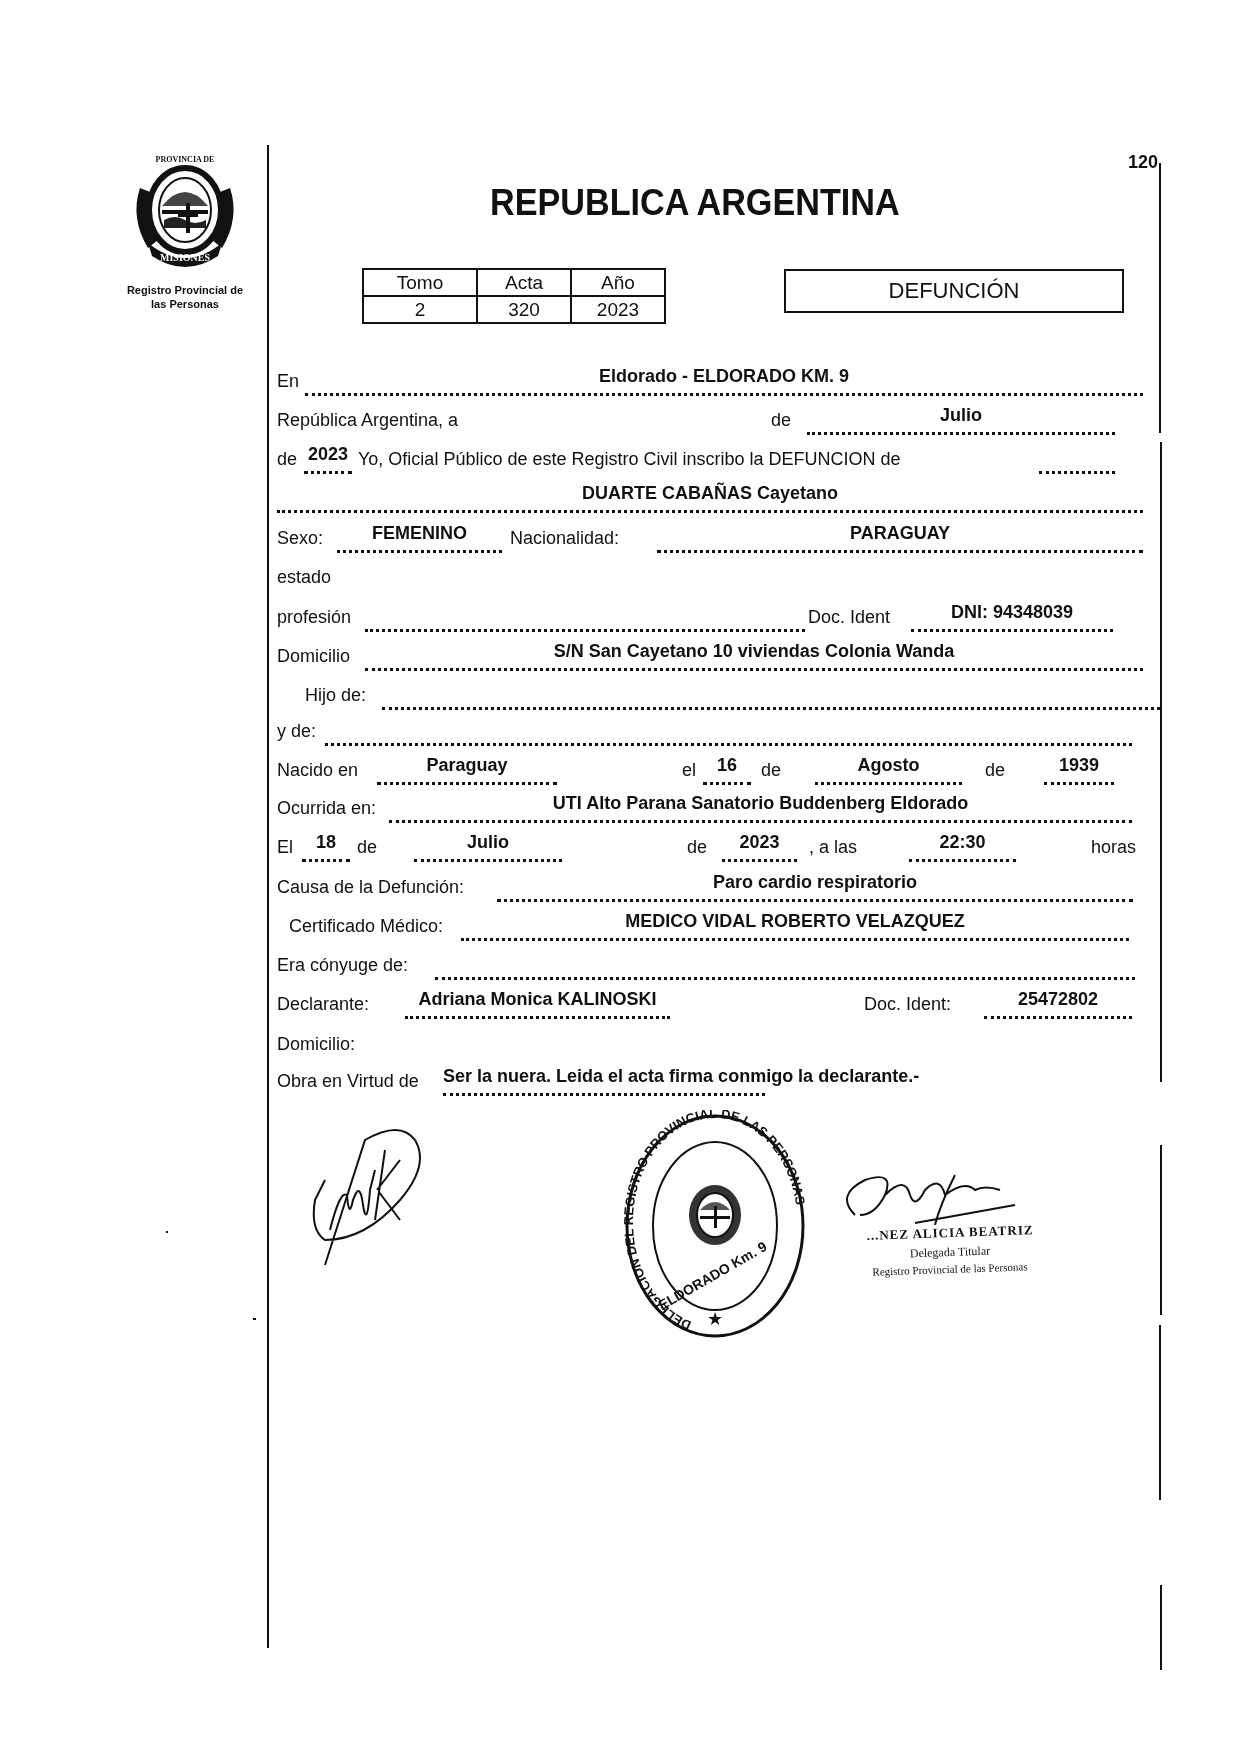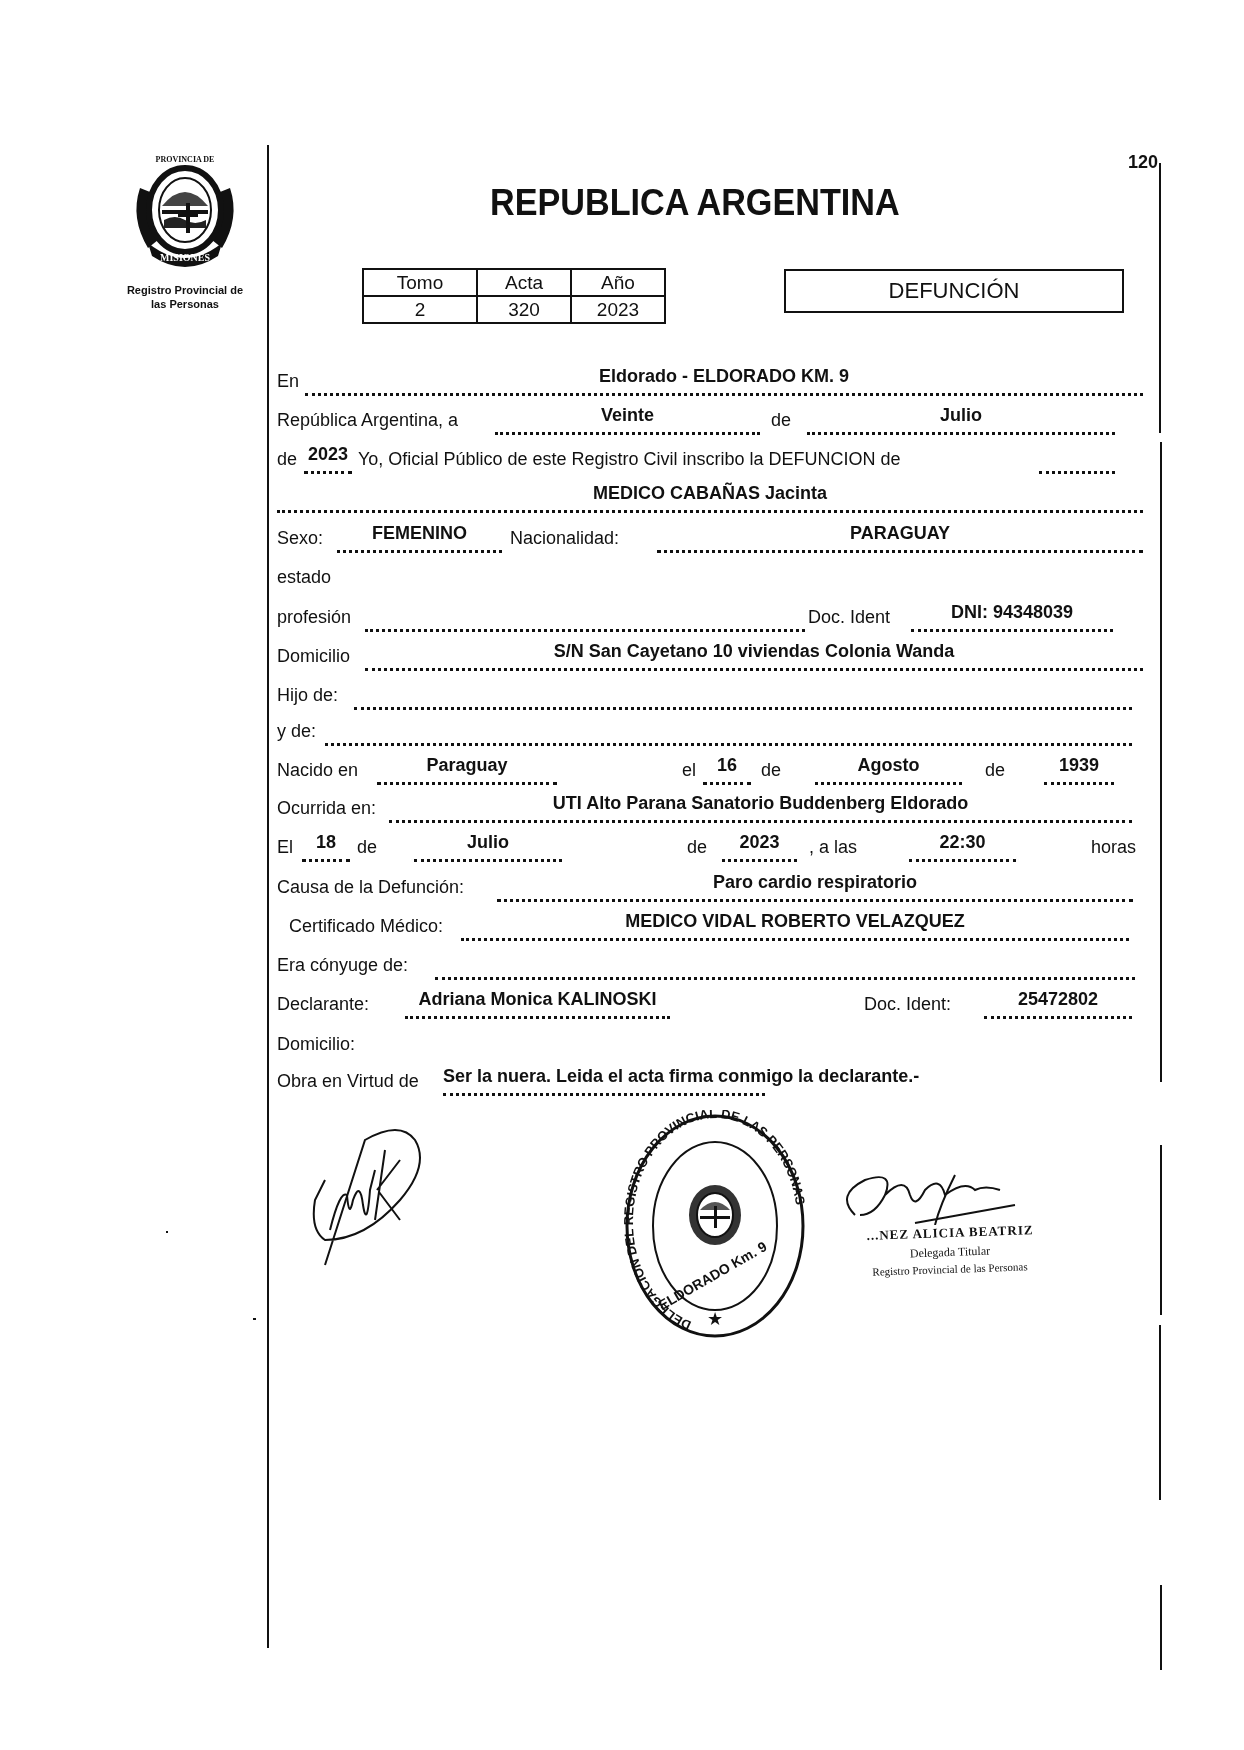--- a/index.html
+++ b/index.html
@@ -74,34 +74,33 @@
 
 <div class="abs type-box">DEFUNCIÓN</div>
 
 <div class="row" style="top:360px;">
   <span class="lbl" style="left:0;">En</span>
   <span class="fld" style="left:28px; width:838px;margin-top:28px;">Eldorado - ELDORADO KM. 9</span>
 </div>
 
 <div class="row" style="top:399px;">
   <span class="lbl" style="left:0;">República Argentina, a</span>
-  <span class="fld" style="left:218px; width:265px;">Veinte</span>
   <span class="lbl" style="left:494px;">de</span>
   <span class="fld" style="left:530px; width:308px;">Julio</span>
 </div>
 
 <div class="row" style="top:438px;">
   <span class="lbl" style="left:0;">de</span>
   <span class="fld" style="left:27px; width:48px;">2023</span>
   <span class="lbl" style="left:81px;">Yo, Oficial Público de este Registro Civil inscribo la DEFUNCION de</span>
   <span class="fld" style="left:762px; width:76px;"></span>
 </div>
 
 <div class="row" style="top:477px;">
-  <span class="fld" style="left:0; width:866px;">MEDICO CABAÑAS Jacinta</span>
+  <span class="fld" style="left:0; width:866px;">DUARTE CABAÑAS Cayetano</span>
 </div>
 
 <div class="row" style="top:517px;">
   <span class="lbl" style="left:0;">Sexo:</span>
   <span class="fld" style="left:60px; width:165px;">FEMENINO</span>
   <span class="lbl" style="left:233px;">Nacionalidad:</span>
   <span class="fld" style="left:380px; width:486px;">PARAGUAY</span>
 </div>
 
 <div class="row" style="top:556px;">
@@ -113,21 +112,21 @@
   <span class="fld" style="left:88px; width:440px;"></span>
   <span class="lbl" style="left:531px;">Doc. Ident</span>
   <span class="fld" style="left:634px; width:202px;">DNI: 94348039</span>
 </div>
 
 <div class="row" style="top:635px;">
   <span class="lbl" style="left:0;">Domicilio</span>
   <span class="fld" style="left:88px; width:778px;">S/N San Cayetano 10 viviendas Colonia Wanda</span>
 </div>
 
-<div class="row" style="top:674px;">
+<div class="row" style="top:674px;margin-left:28px;">
   <span class="lbl" style="left:0;">Hijo de:</span>
   <span class="fld" style="left:77px; width:778px;"></span>
 </div>
 
 <div class="row" style="top:710px;">
   <span class="lbl" style="left:0;text-align:center;">y de:</span>
   <span class="fld" style="left:48px; width:807px;"></span>
 </div>
 
 <div class="row" style="top:749px;">

